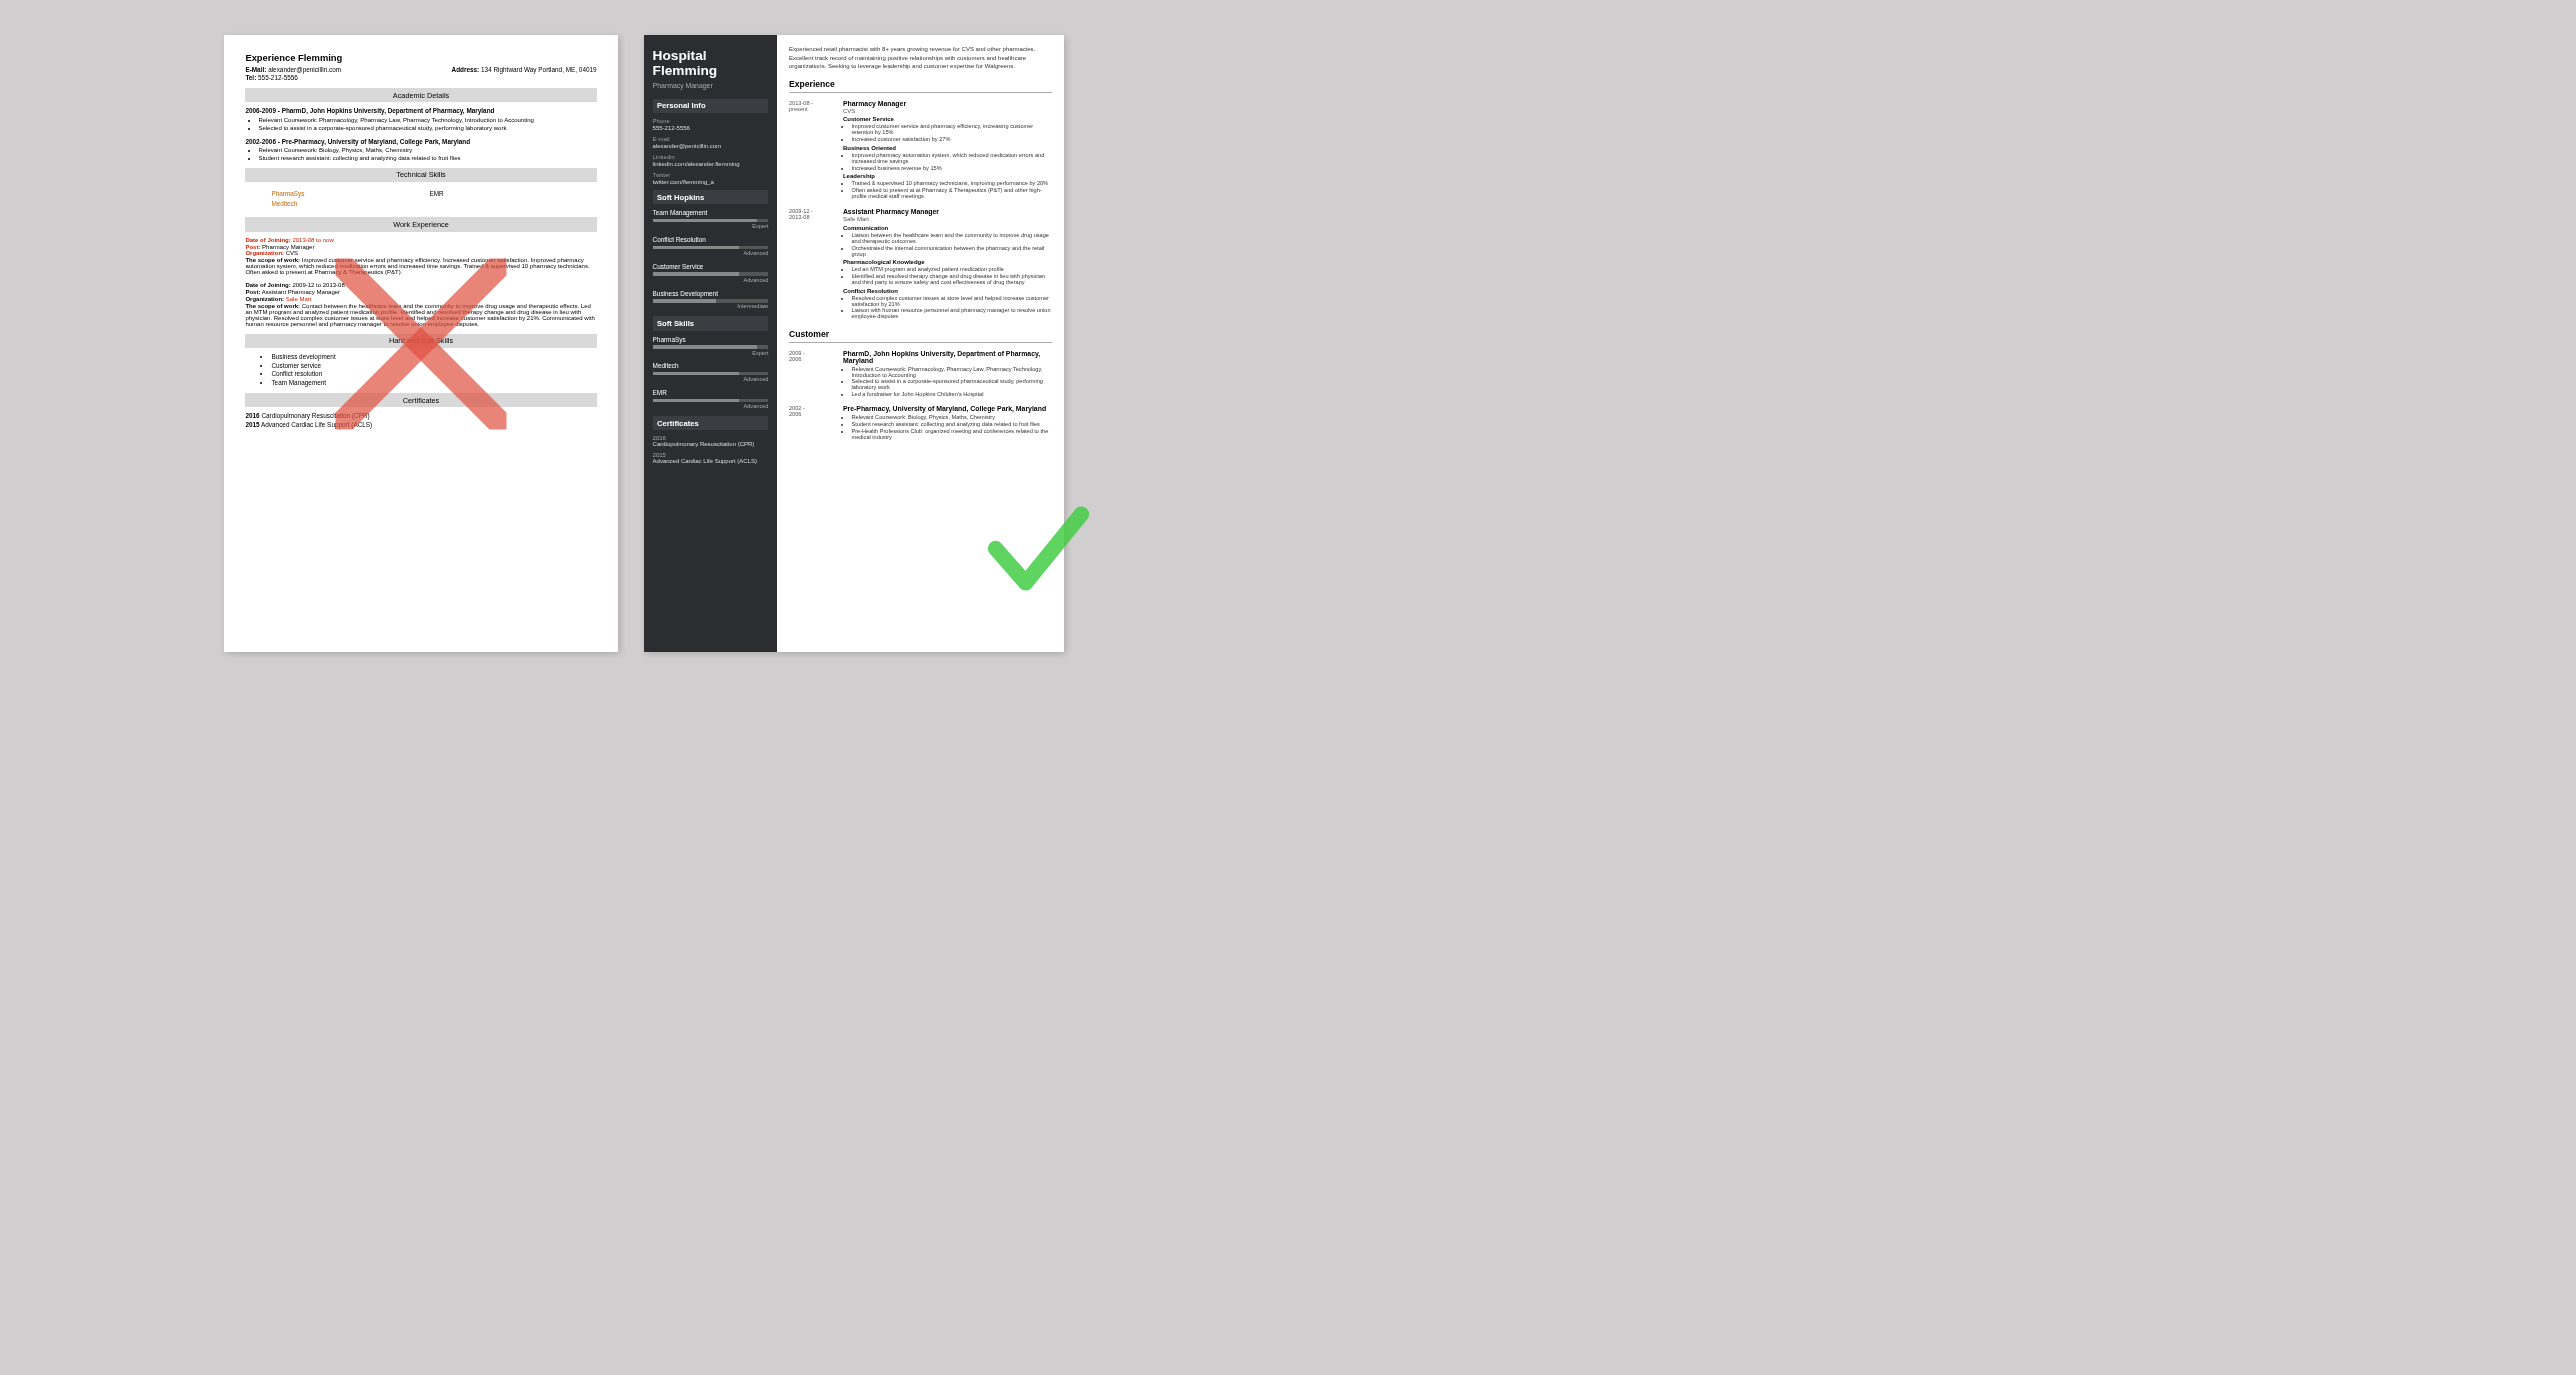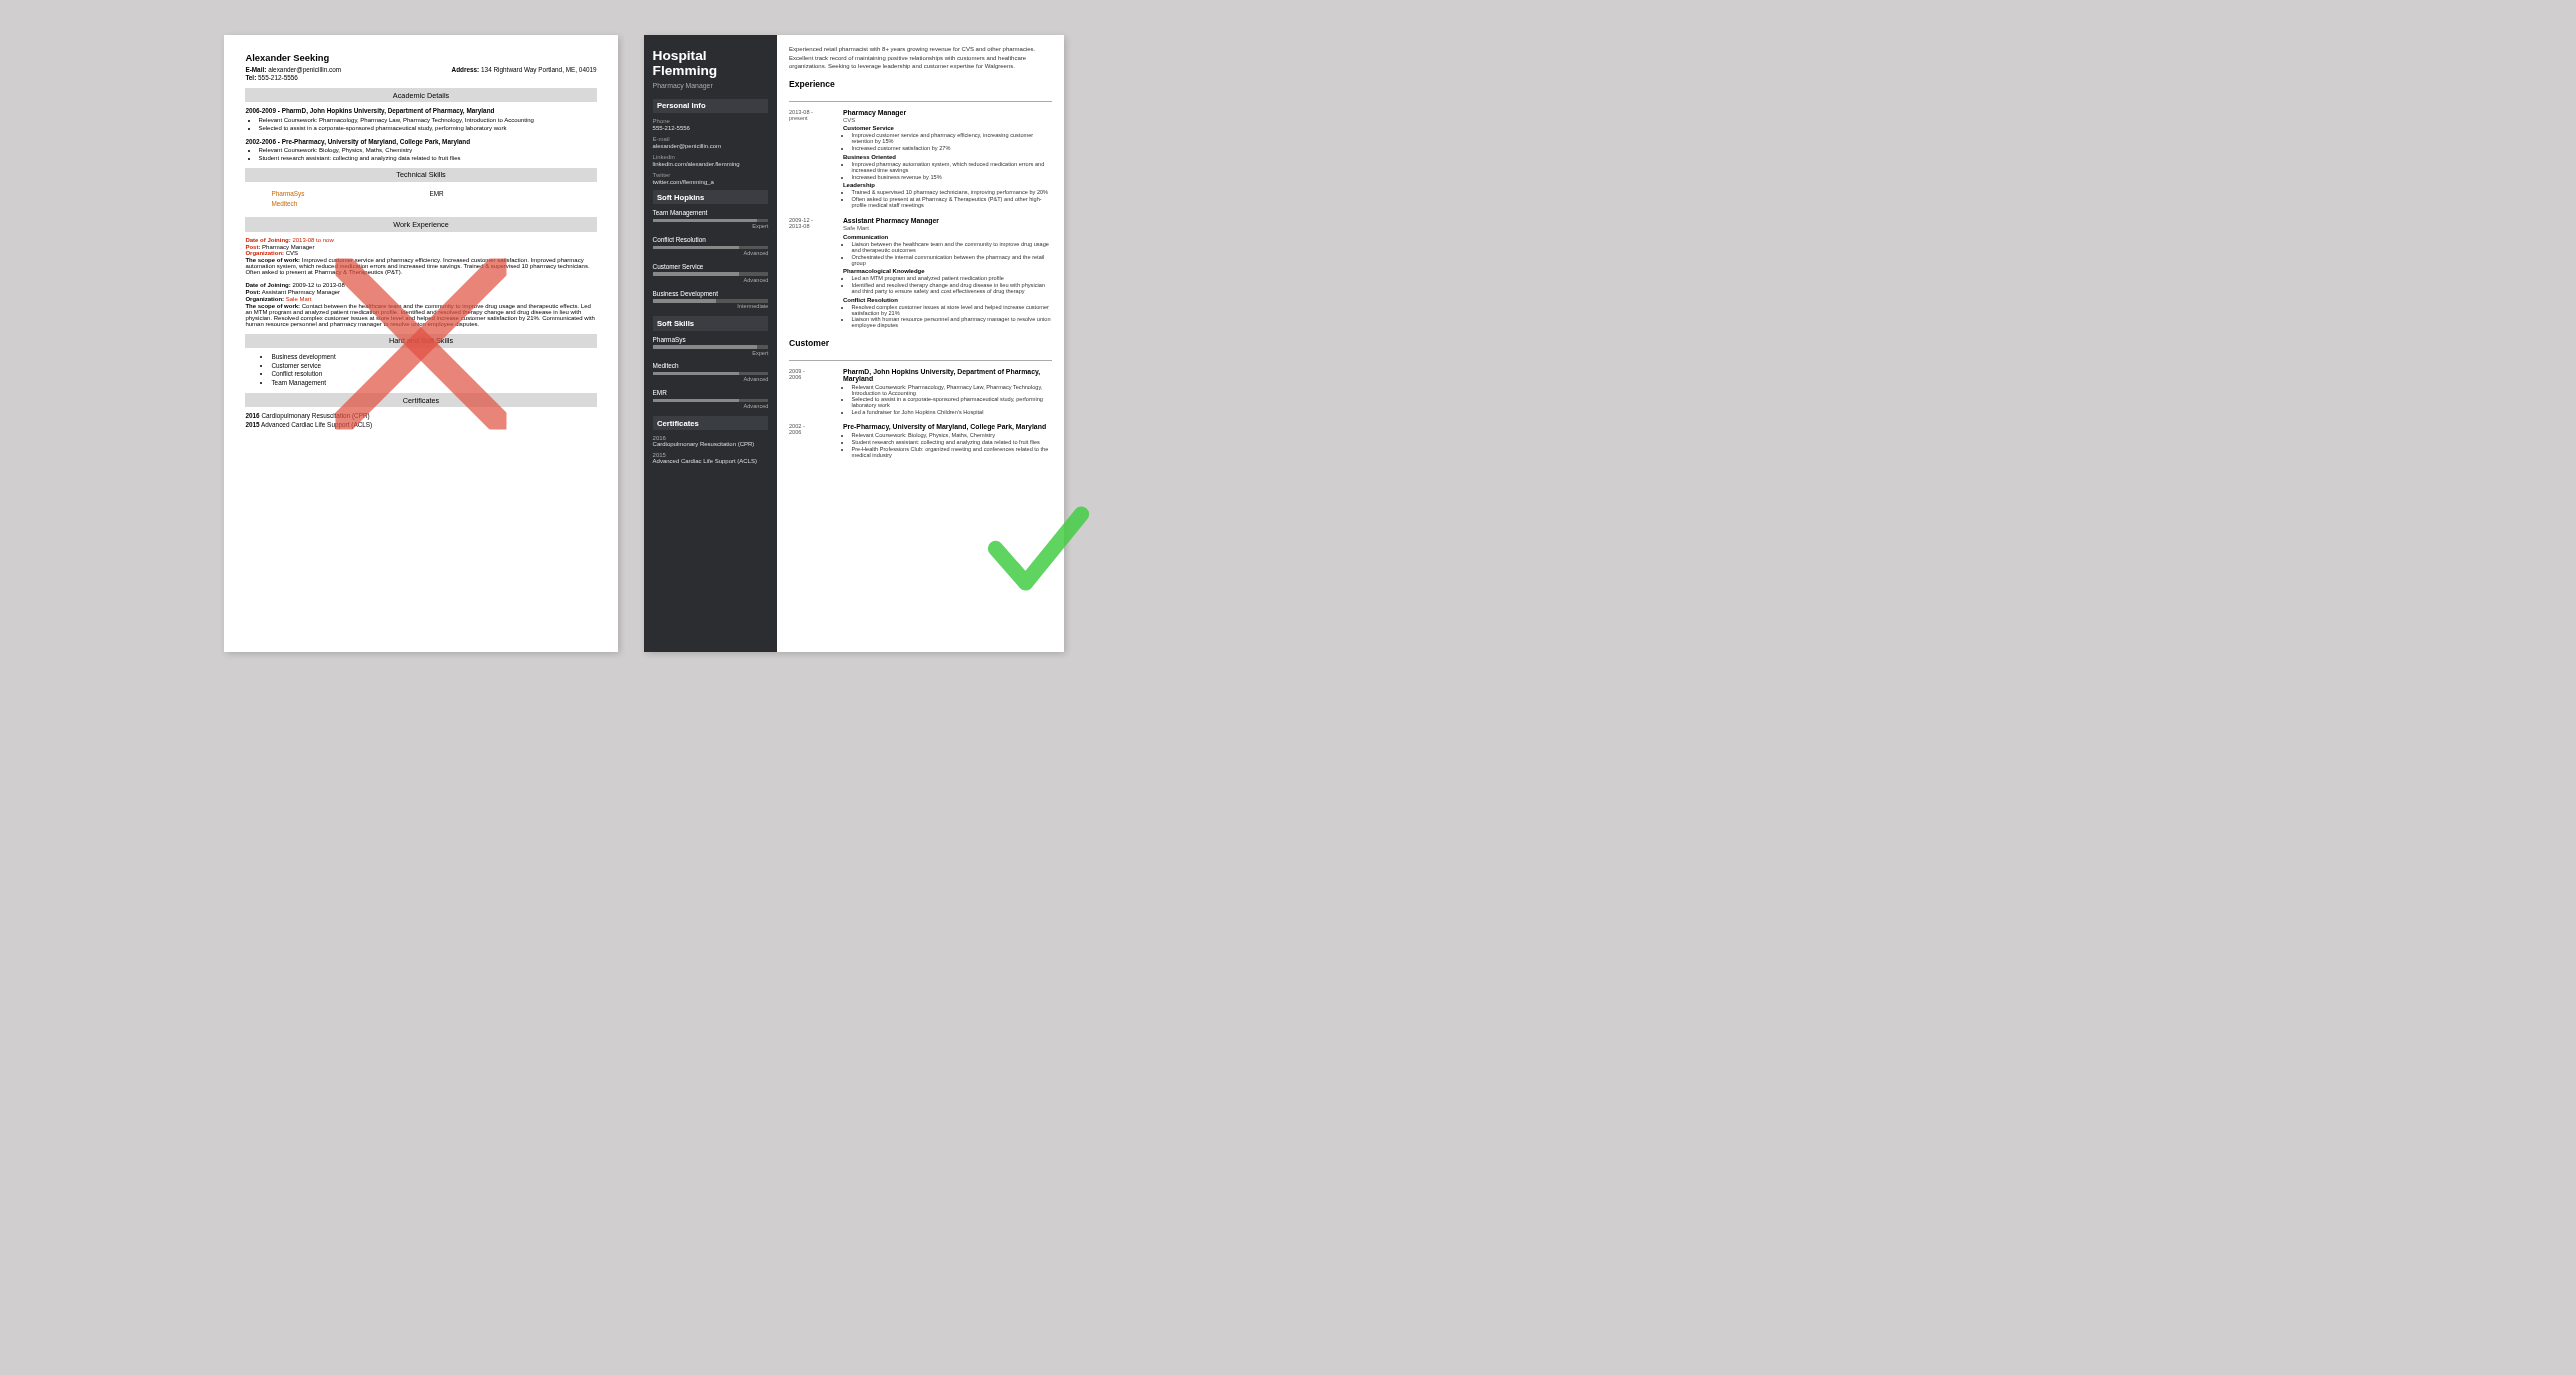--- a/index.html
+++ b/index.html
@@ -166,21 +166,21 @@
       color: #333;
       margin-bottom: 8.6px;
       line-height: 1.4;
     }
 
     .right-section-title {
       font-size: 8.6px;
       font-weight: bold;
       border-bottom: 0.9px solid #aaa;
       margin-bottom: 6.9px;
-      padding-bottom: 12px;
+      padding-bottom: 3px;
     }
 
     .exp-entry { display: flex; margin-bottom: 8.6px; gap: 6.9px; }
     .exp-dates { font-size: 5.6px; color: #555; min-width: 47px; }
     .exp-content { flex: 1; }
     .exp-title { font-size: 6.9px; font-weight: bold; margin-bottom: 0.9px; }
     .exp-company { font-size: 6px; color: #555; margin-bottom: 2.6px; }
     .exp-subsection { font-size: 6px; font-weight: bold; margin-top: 2.6px; margin-bottom: 0.9px; }
     .exp-bullets { padding-left: 8.6px; font-size: 5.6px; color: #333; }
     .exp-bullets li { margin-bottom: 0.9px; }
@@ -198,21 +198,21 @@
       bottom: 51px;
       right: -26px;
       pointer-events: none;
     }
   </style>
 </head>
 <body>
 
 <div class="resume-left">
   <div>
-    <div class="header-name">Alexander Seeking</div>
+    <div class="header-name">Experience Flemming</div>
     <div class="header-contact">
       <span>
         <strong>E-Mail:</strong>
         <span>alexander@penicillin.com</span>
       </span>
       <span>
         <strong>Address:</strong>
         <span>134 Rightward Way Portland, ME, 04019</span>
       </span>
     </div>

